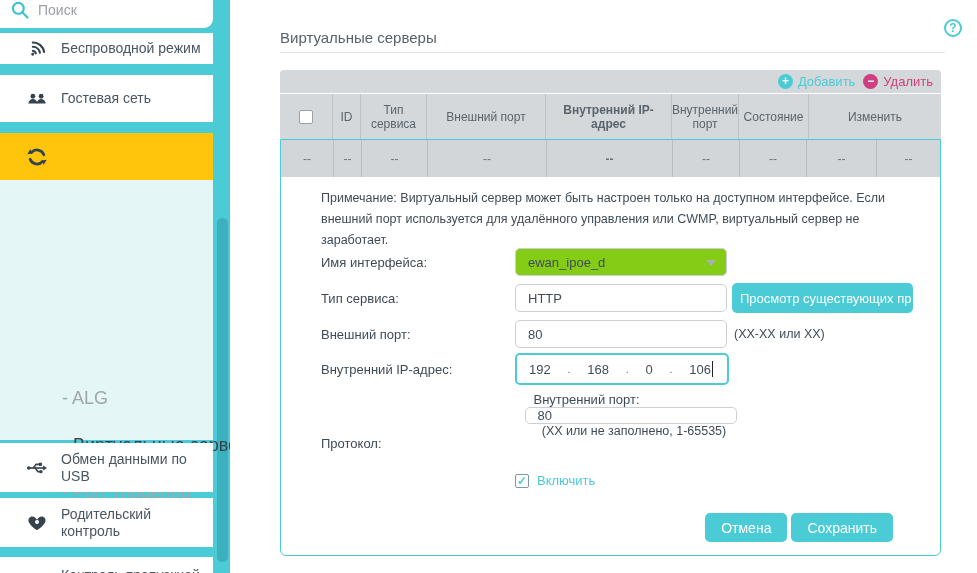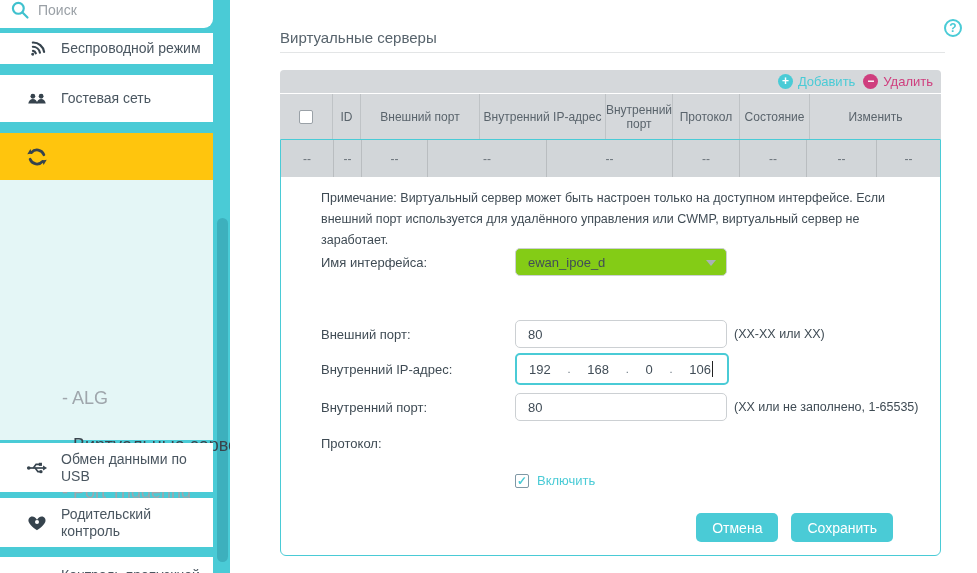--- a/index.html
+++ b/index.html
@@ -45,47 +45,47 @@
   .tb-btn{display:flex;align-items:center;gap:5px;cursor:pointer;}
   .tb-add{color:var(--teal);}
   .tb-del{color:var(--pink);}
   .circle-ic{width:15px;height:15px;border-radius:50%;color:#fff;font-size:12px;line-height:14px;text-align:center;font-weight:bold;}
   .plus{background:var(--teal);}
   .minus{background:var(--pink);}
 
   .thead{position:absolute;left:50px;top:94px;width:661px;height:45px;background:var(--panel-gray);display:flex;}
   .th{display:flex;align-items:center;justify-content:center;text-align:center;font-size:12px;line-height:14px;color:#5a646c;border-right:1px solid #bfc3c6;padding:0 2px;}
   .th:last-child{border-right:none;}
-  .c0{width:53px;} .c1{width:28px;} .c2{width:66px;} .c3{width:119px;} .c4{width:126px;}
+  .c0{width:53px;} .c1{width:28px;} .c2{width:66px;} .c3{width:119px;} .c4{width:126px;font-weight:bold;}
   .c5{width:67px;} .c6{width:67px;} .c7{width:70px;} .c8{width:65px;flex:1;}
   .hd-checkbox{width:14px;height:14px;border:1px solid #9aa1a7;border-radius:2px;background:#fff;cursor:pointer;}
 
   .editor{position:absolute;left:50px;top:139px;width:661px;height:417px;border:1px solid var(--teal);border-radius:0 0 6px 6px;background:#fff;}
   .data-row{display:flex;height:37px;background:var(--row-gray);}
   .td{display:flex;align-items:center;justify-content:center;font-size:12px;color:#6a737b;border-right:1px solid #b9bdc0;}
   .td:last-child{border-right:none;}
   .note{position:absolute;left:40px;top:48px;width:600px;font-size:12.5px;line-height:21px;color:var(--ink);}
 
   .frow{position:absolute;left:40px;right:0;height:30px;display:flex;align-items:center;}
   .frow .flabel{width:194px;font-size:13px;color:var(--ink);}
-  .r1{top:107px;} .r2{top:143px;} .r3{top:179px;} .r4{top:214px;} .r5{top:252px;} .r6{top:288px;}
+  .r1{top:107px;} .r2{top:143px;} .r3{top:179px;} .r4{top:214px;} .r5{top:252px;flex-direction:column;} .r6{top:288px;}
   .tinput{width:212px;height:28px;border:1px solid #ccd0d3;border-radius:5px;padding-left:12px;font-size:13px;color:#414d57;outline:none;background:#fff;}
   .dropdown{position:relative;width:212px;height:28px;border:1px solid #ccd0d3;border-radius:5px;display:flex;align-items:center;padding-left:12px;font-size:13px;color:#414d57;cursor:pointer;background:#84cc16;}
   .dd-arrow{position:absolute;right:10px;top:11px;width:0;height:0;border-left:5px solid transparent;border-right:5px solid transparent;border-top:6px solid #a9b1b6;}
   .hint{margin-left:7px;font-size:12.5px;color:var(--ink);white-space:nowrap;}
   .view-btn{margin-left:5px;width:181px;height:30px;background:var(--teal);border:none;border-radius:5px;color:#fff;font-size:13px;text-align:left;padding-left:8px;white-space:nowrap;overflow:hidden;cursor:pointer;}
   .ip-input{width:214px;height:32px;border:2px solid var(--teal);border-radius:5px;display:flex;align-items:center;justify-content:space-between;padding:0 14px 0 12px;font-size:13px;color:#414d57;background:#fff;}
   .ip-dot{color:#6a7680;font-size:11px;}
   .caret{width:1px;height:16px;background:#222;margin-left:1px;}
 
   .enable-row{position:absolute;left:234px;top:333px;display:flex;align-items:center;gap:8px;cursor:pointer;}
   .checkbox{width:14px;height:14px;border:1px solid #7f98a5;border-radius:2px;background:#fff;color:var(--teal);font-size:12px;line-height:13px;text-align:center;font-weight:bold;}
   .enable-label{font-size:13px;color:var(--teal);}
 
-  .btn-row{position:absolute;right:47px;top:373px;display:flex;gap:13px;}
+  .btn-row{position:absolute;right:47px;top:373px;display:flex;gap:4px;}
   .action-btn{height:29px;padding:0 16px;background:var(--teal);border:none;border-radius:5px;color:#fff;font-size:14px;cursor:pointer;}
 
   .sideicon svg{display:block;}
 </style>
 </head>
 <body>
 
 <div class="sidebar">
   <div class="scroll-thumb"></div>
 
@@ -188,24 +188,24 @@
       <span class="circle-ic minus">−</span>
       <span>Удалить</span>
     </div>
   </div>
 
   <div class="thead">
     <div class="th c0">
         <span class="hd-checkbox"></span>
       </div>
     <div class="th c1">ID</div>
+    <div class="th c2">Тип сервиса</div>
     <div class="th c3">Внешний порт</div>
     <div class="th c4">Внутренний IP-адрес</div>
     <div class="th c5">Внутренний порт</div>
-    <div class="th c6">Протокол</div>
     <div class="th c7">Состояние</div>
     <div class="th c8">Изменить</div>
   </div>
 
   <div class="editor">
     <div class="data-row">
       <div class="td c0">--</div>
       <div class="td c1">--</div>
       <div class="td c2">--</div>
       <div class="td c3">--</div>
@@ -219,20 +219,25 @@
     <div class="note">Примечание: Виртуальный сервер может быть настроен только на доступном интерфейсе. Если внешний порт используется для удалённого управления или CWMP, виртуальный сервер не заработает.</div>
 
     <div class="frow r1">
       <span class="flabel">Имя интерфейса:</span>
       <div class="dropdown">
         <span>ewan_ipoe_d</span>
         <span class="dd-arrow"></span>
       </div>
     </div>
 
+    <div class="frow r2">
+      <span class="flabel">Тип сервиса:</span>
+      <input class="tinput" value="HTTP" style="">
+      <button class="view-btn">Просмотр существующих пр</button>
+    </div>
 
     <div class="frow r3">
       <span class="flabel">Внешний порт:</span>
       <input class="tinput" value="80" style="">
       <span class="hint">(XX-XX или XX)</span>
     </div>
 
     <div class="frow r4">
       <span class="flabel">Внутренний IP-адрес:</span>
       <div class="ip-input">

